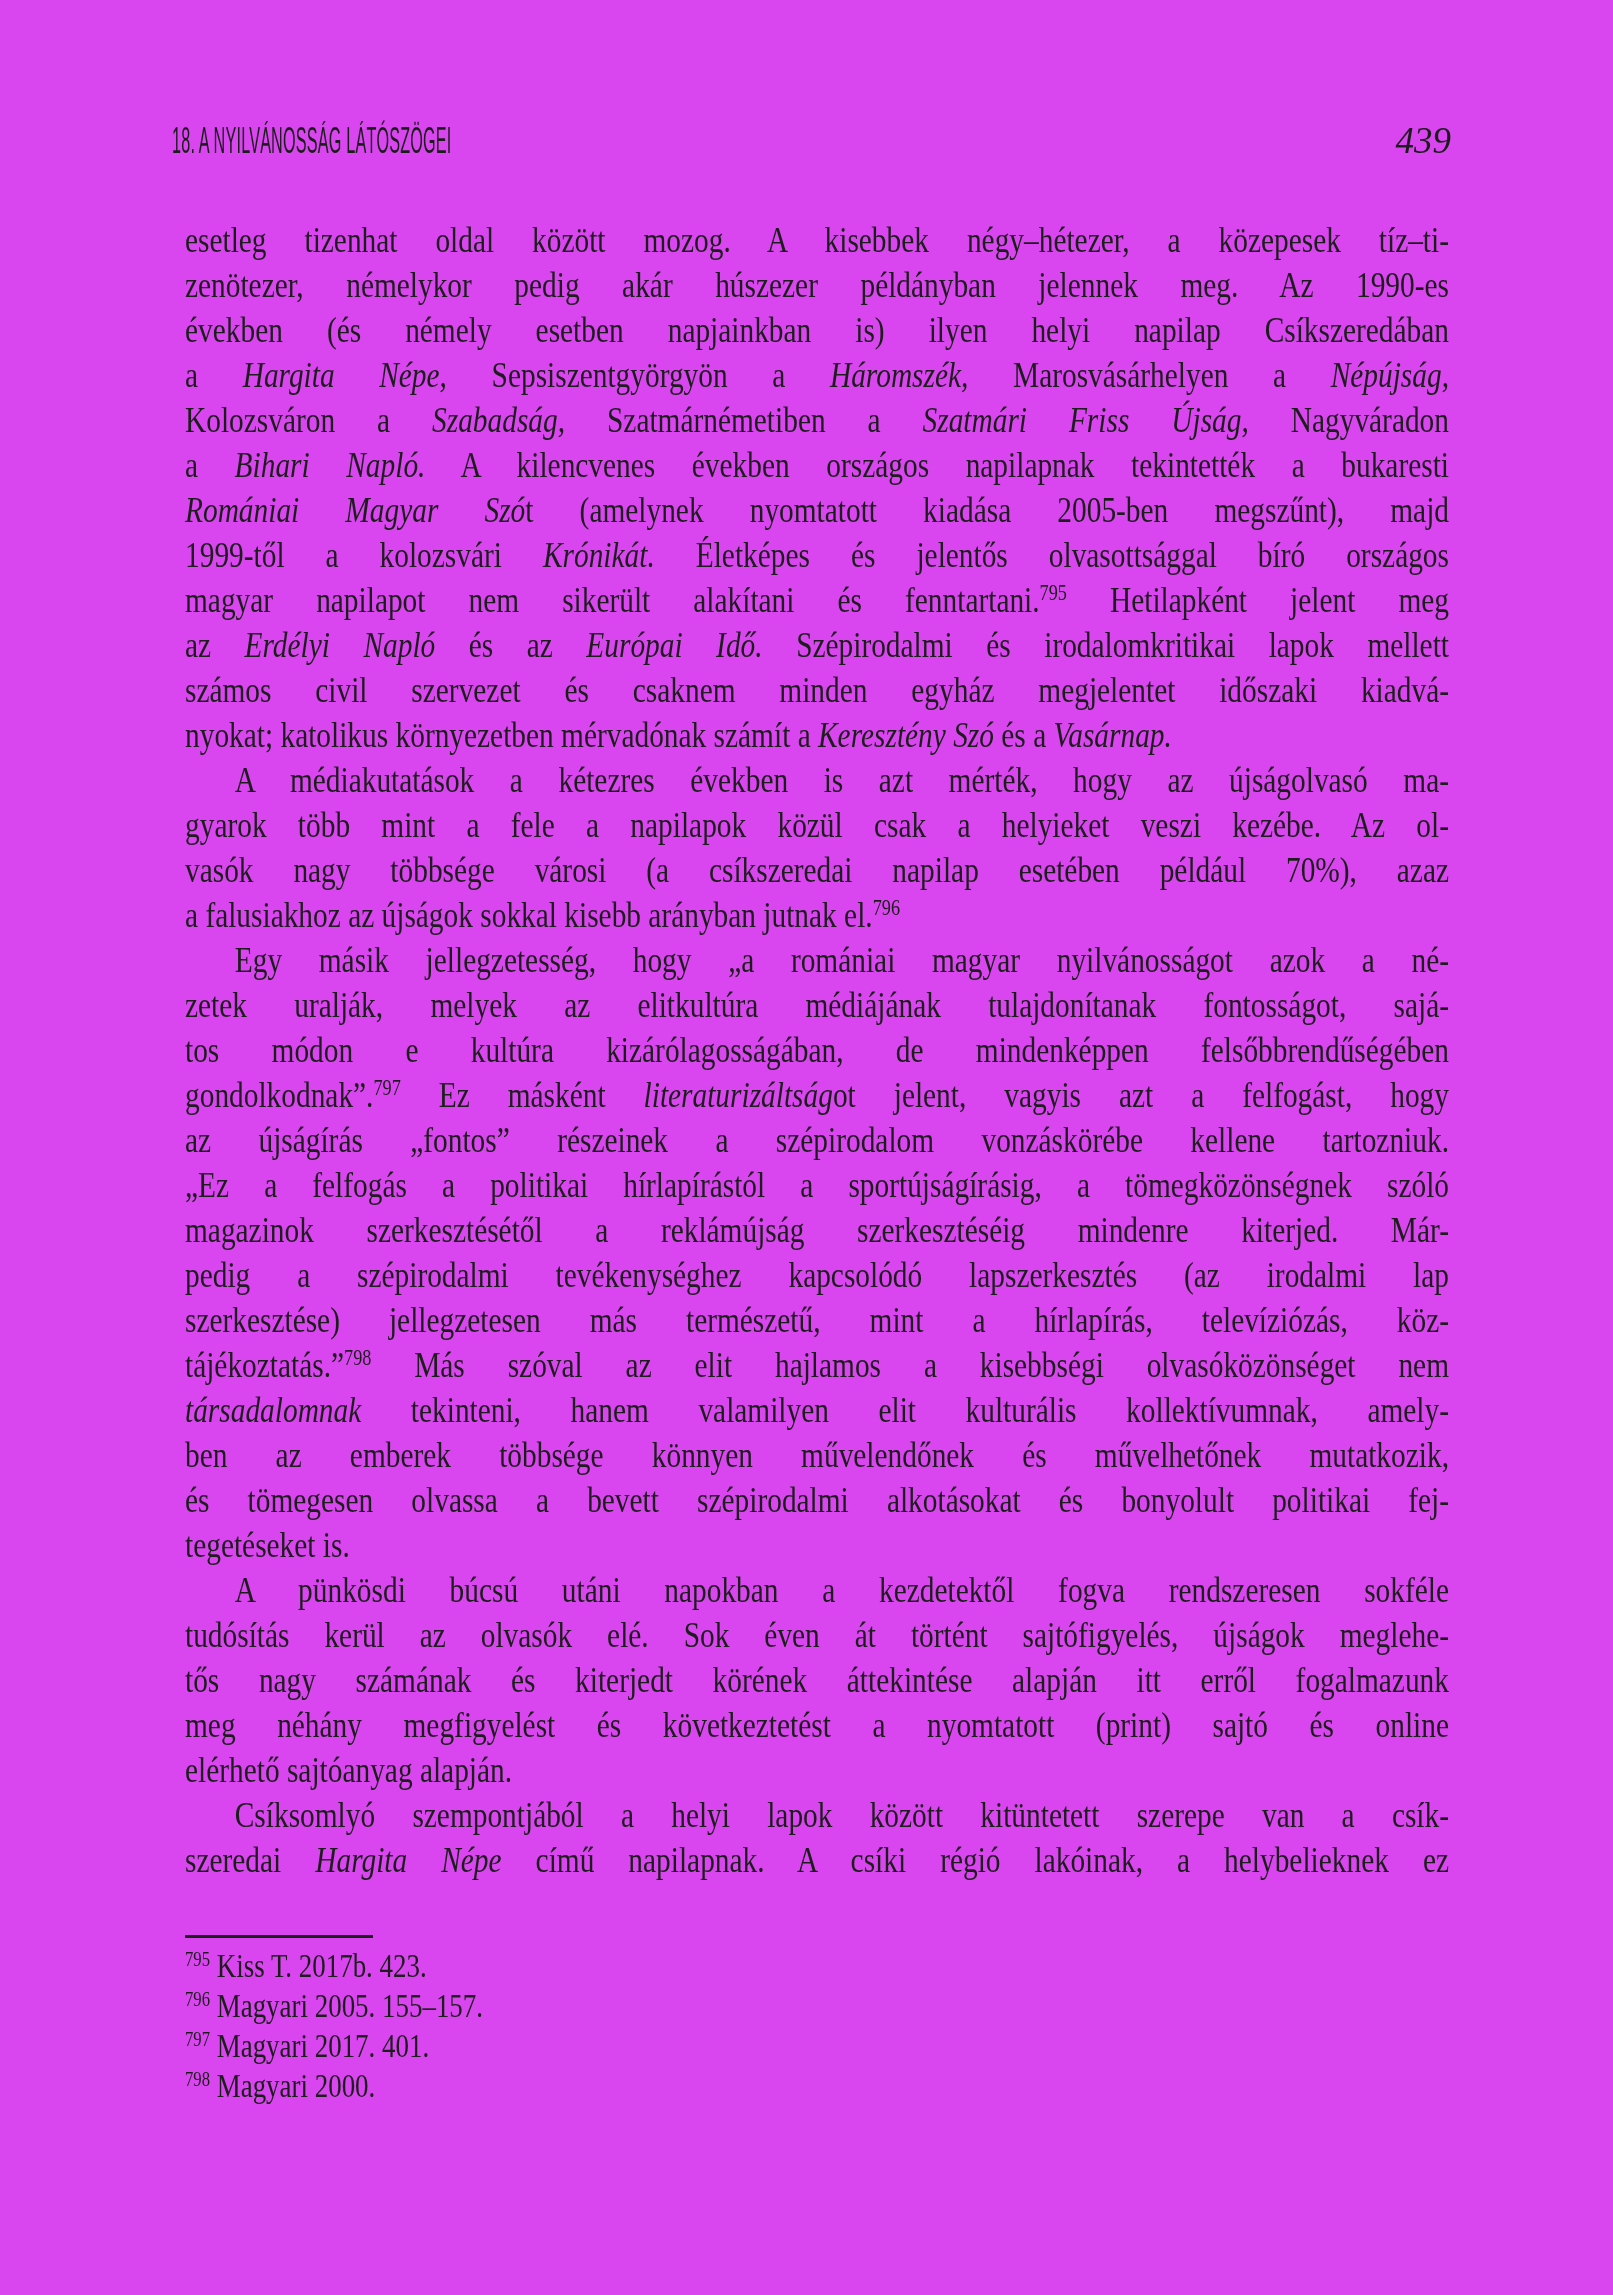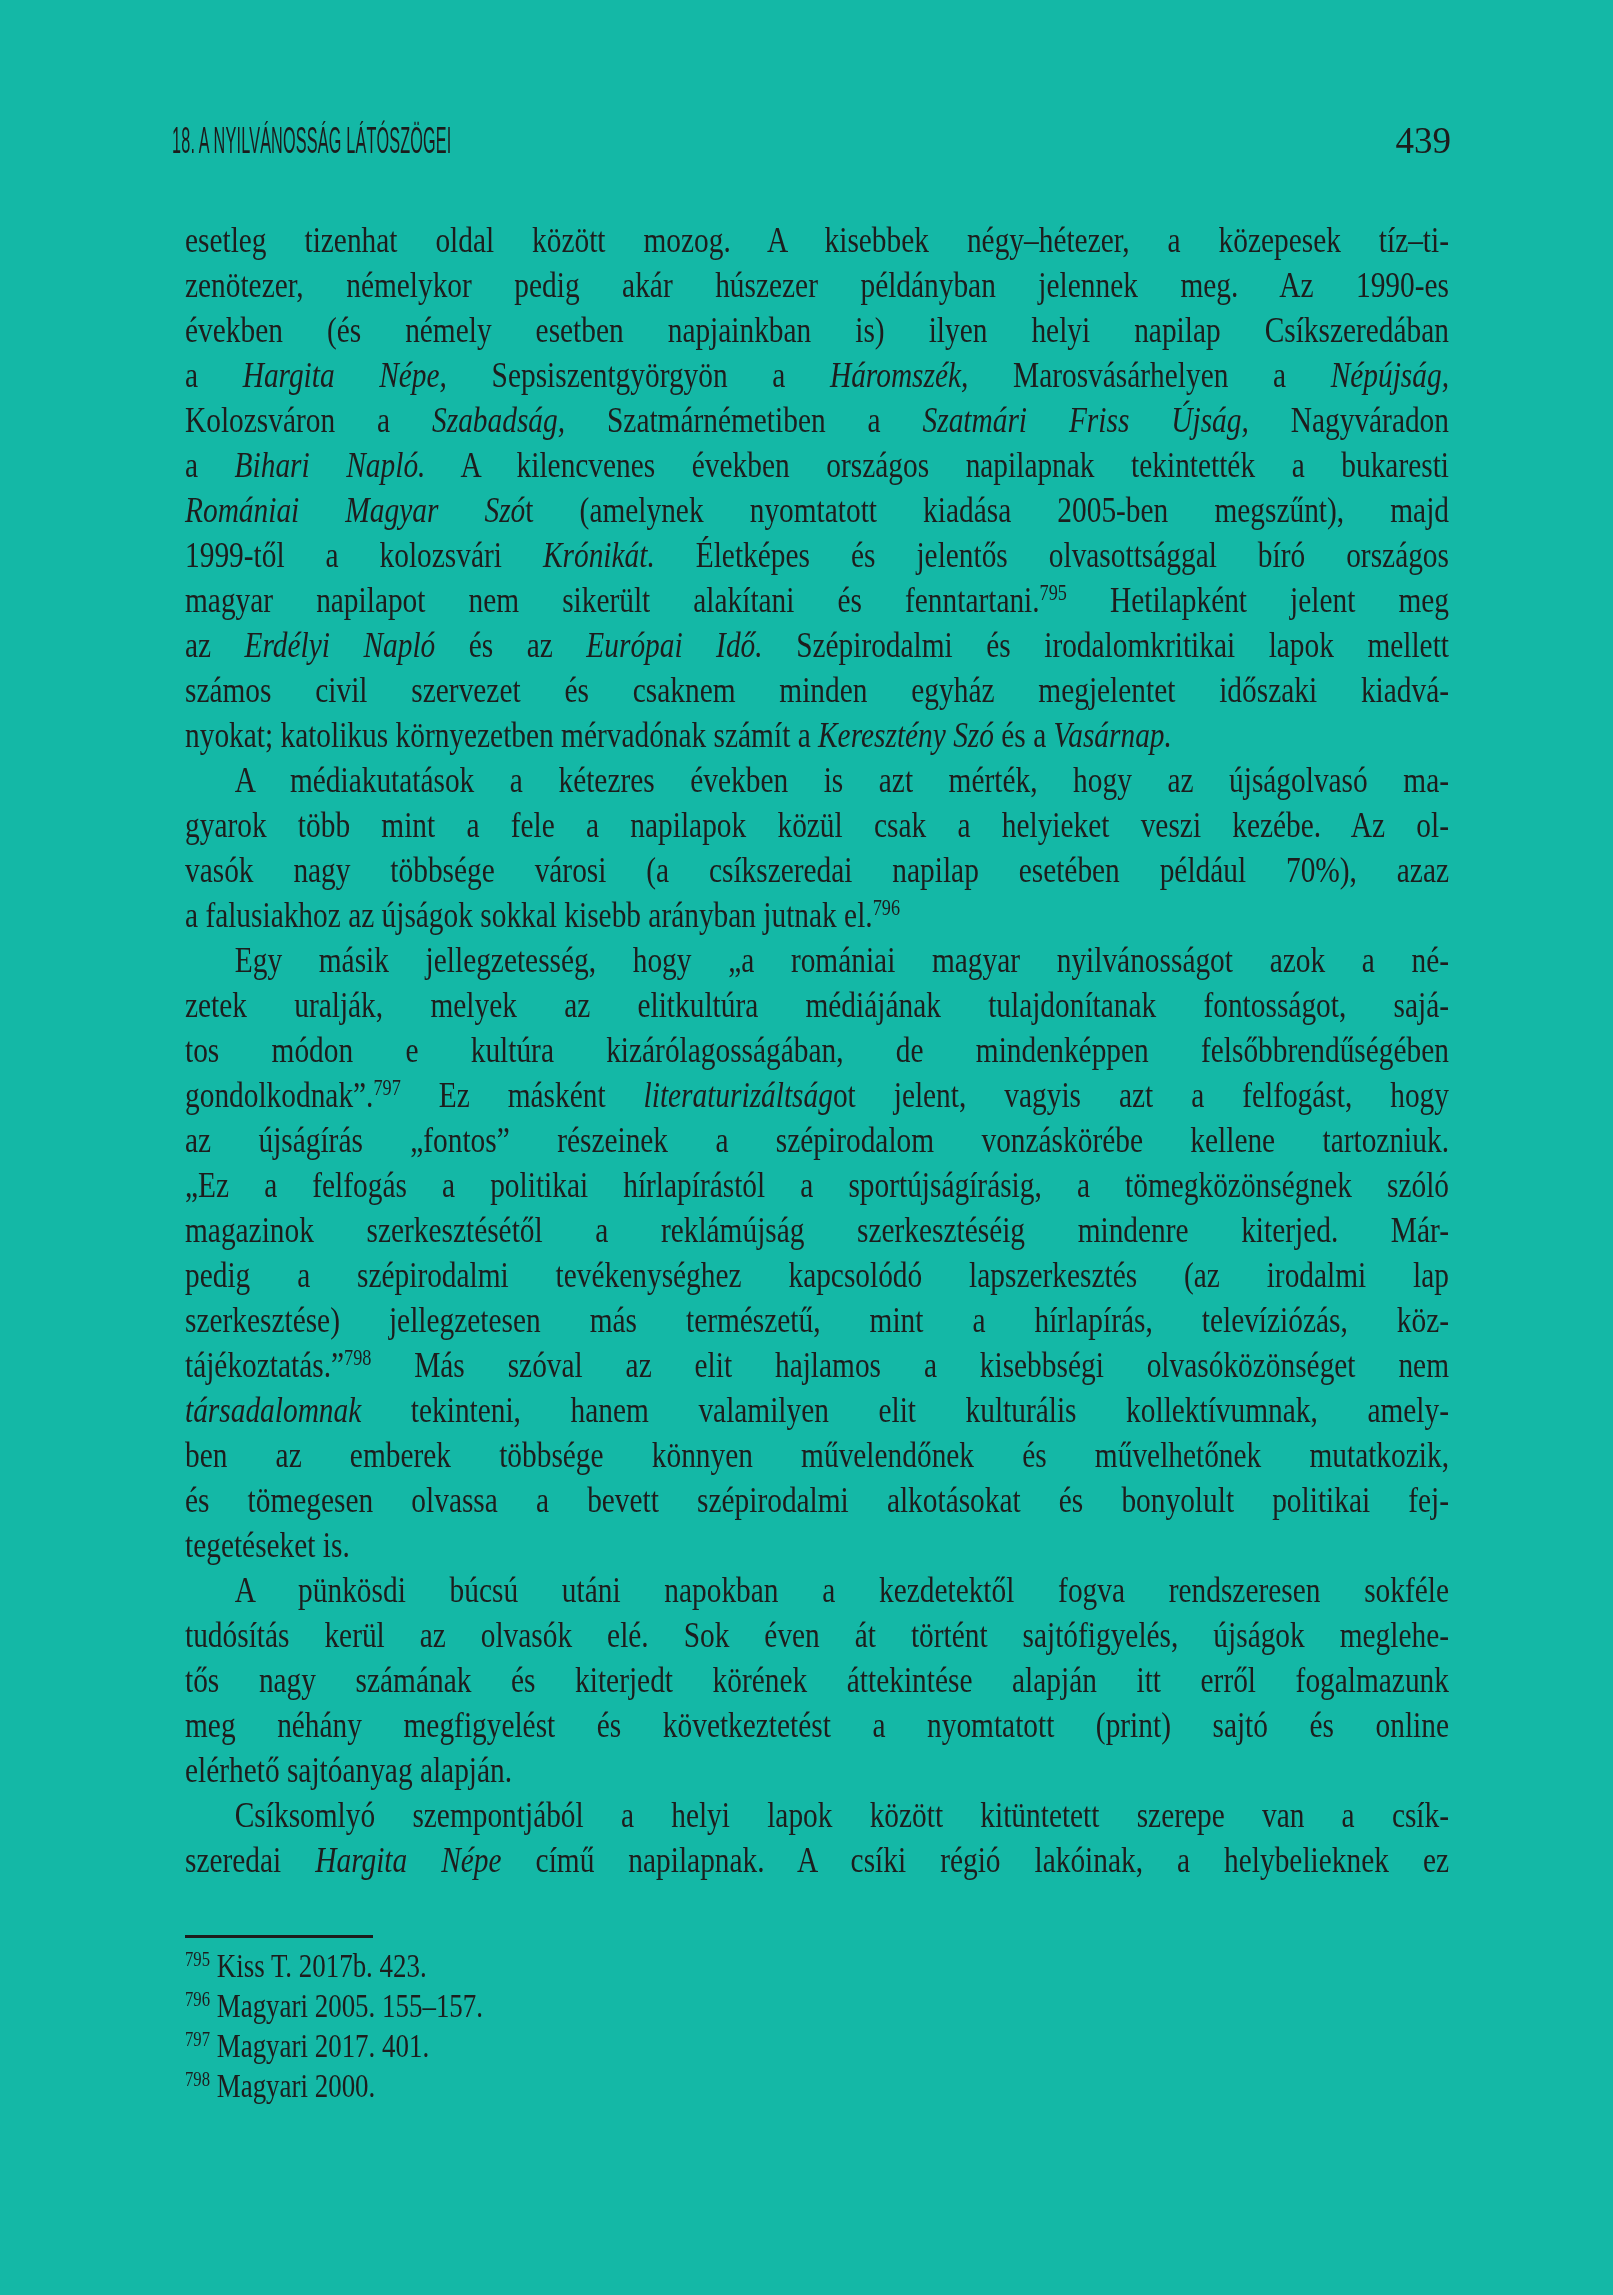--- a/index.html
+++ b/index.html
@@ -1,20 +1,20 @@
 <!DOCTYPE html>
 <html lang="hu" style="font-size:13.2px"><head>
 <meta charset="utf-8">
 <style>
   html, body { margin: 0; padding: 0; background: #e8e8e8; }
   .page {
     position: relative;
     width: 1614px;
     height: 2295px;
-    background: #14b8a6;
+    background: #d946ef;
     font-family: "Liberation Serif", serif;
     color: #1d1d1d;
     overflow: hidden;
   }
   
   .chapter {
     position: absolute;
     left: 172px;
     top: 121px;
     font-family: "Liberation Sans", sans-serif;
@@ -28,20 +28,21 @@
   }
   .pagenum {
     position: absolute;
     top: 121px;
     left: 1274px;
     width: 177px;
     text-align: right;
     font-size: 37px;
     line-height: 40px;
     color: #1c1c1c;
+    font-style: italic;
   }
   
   .textblock {
     position: absolute;
     left: 185px;
     top: 218px;
     width: 1549px;
     transform: scaleX(0.816);
     transform-origin: 0 0;
     font-size: 36px;

